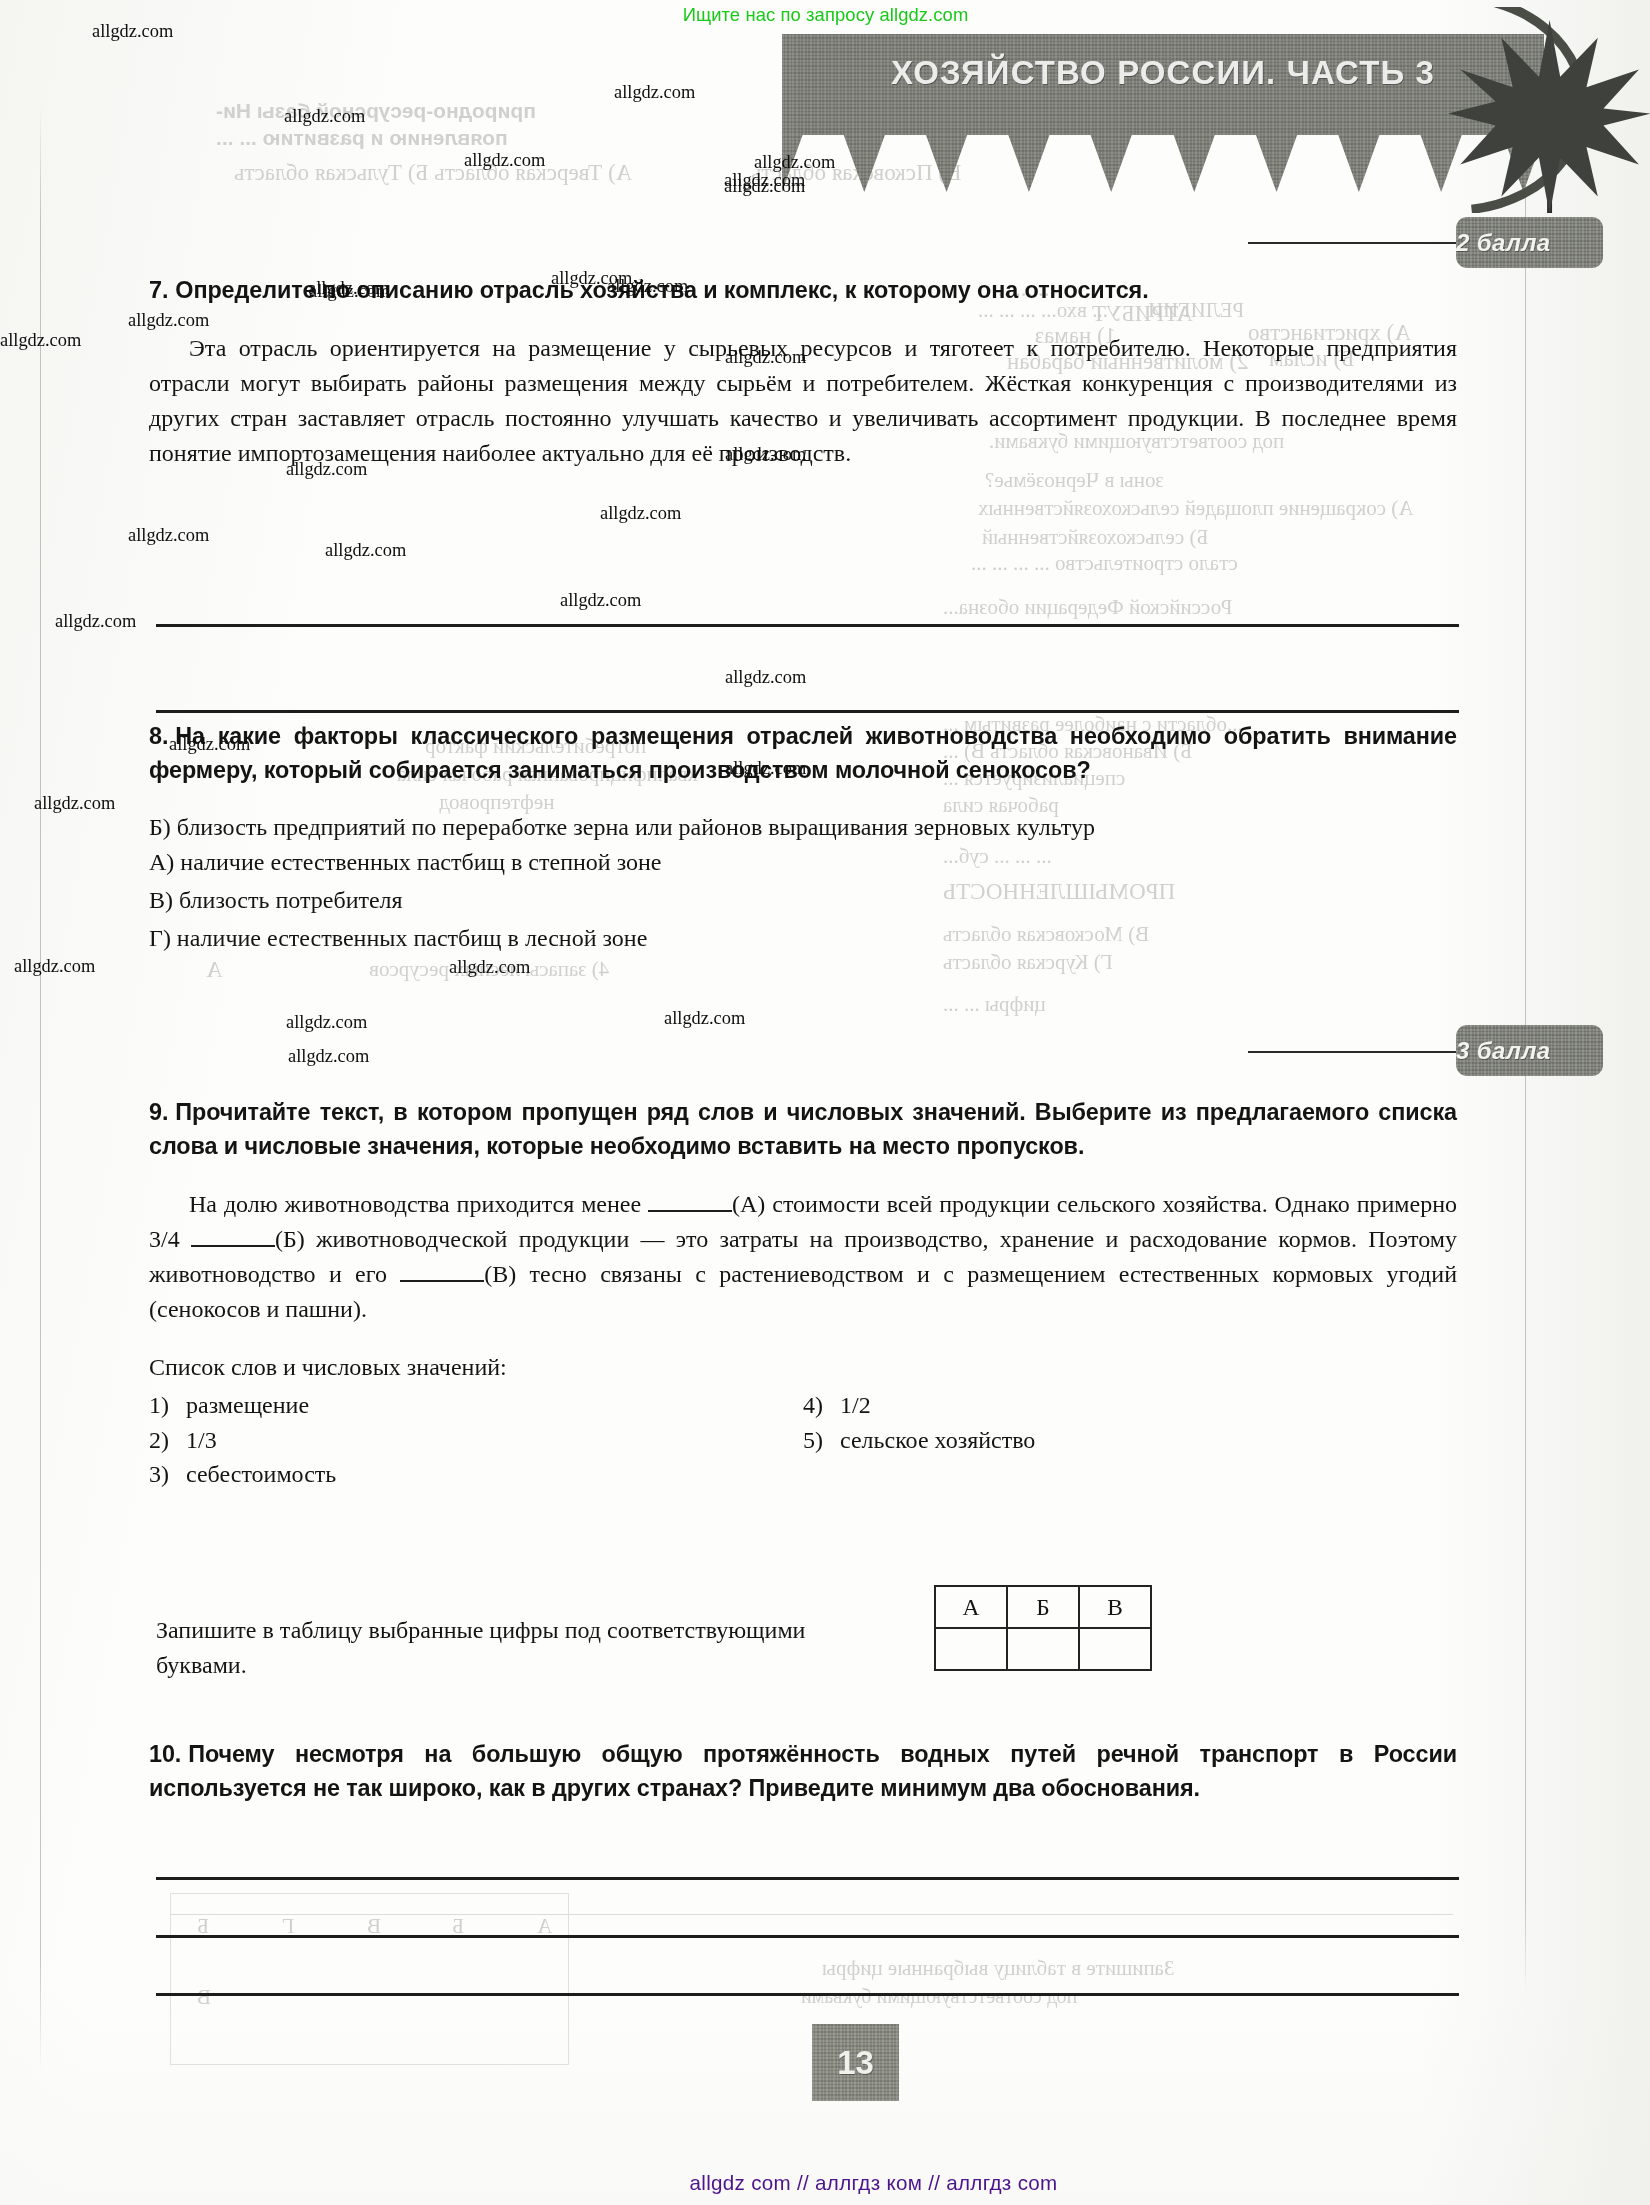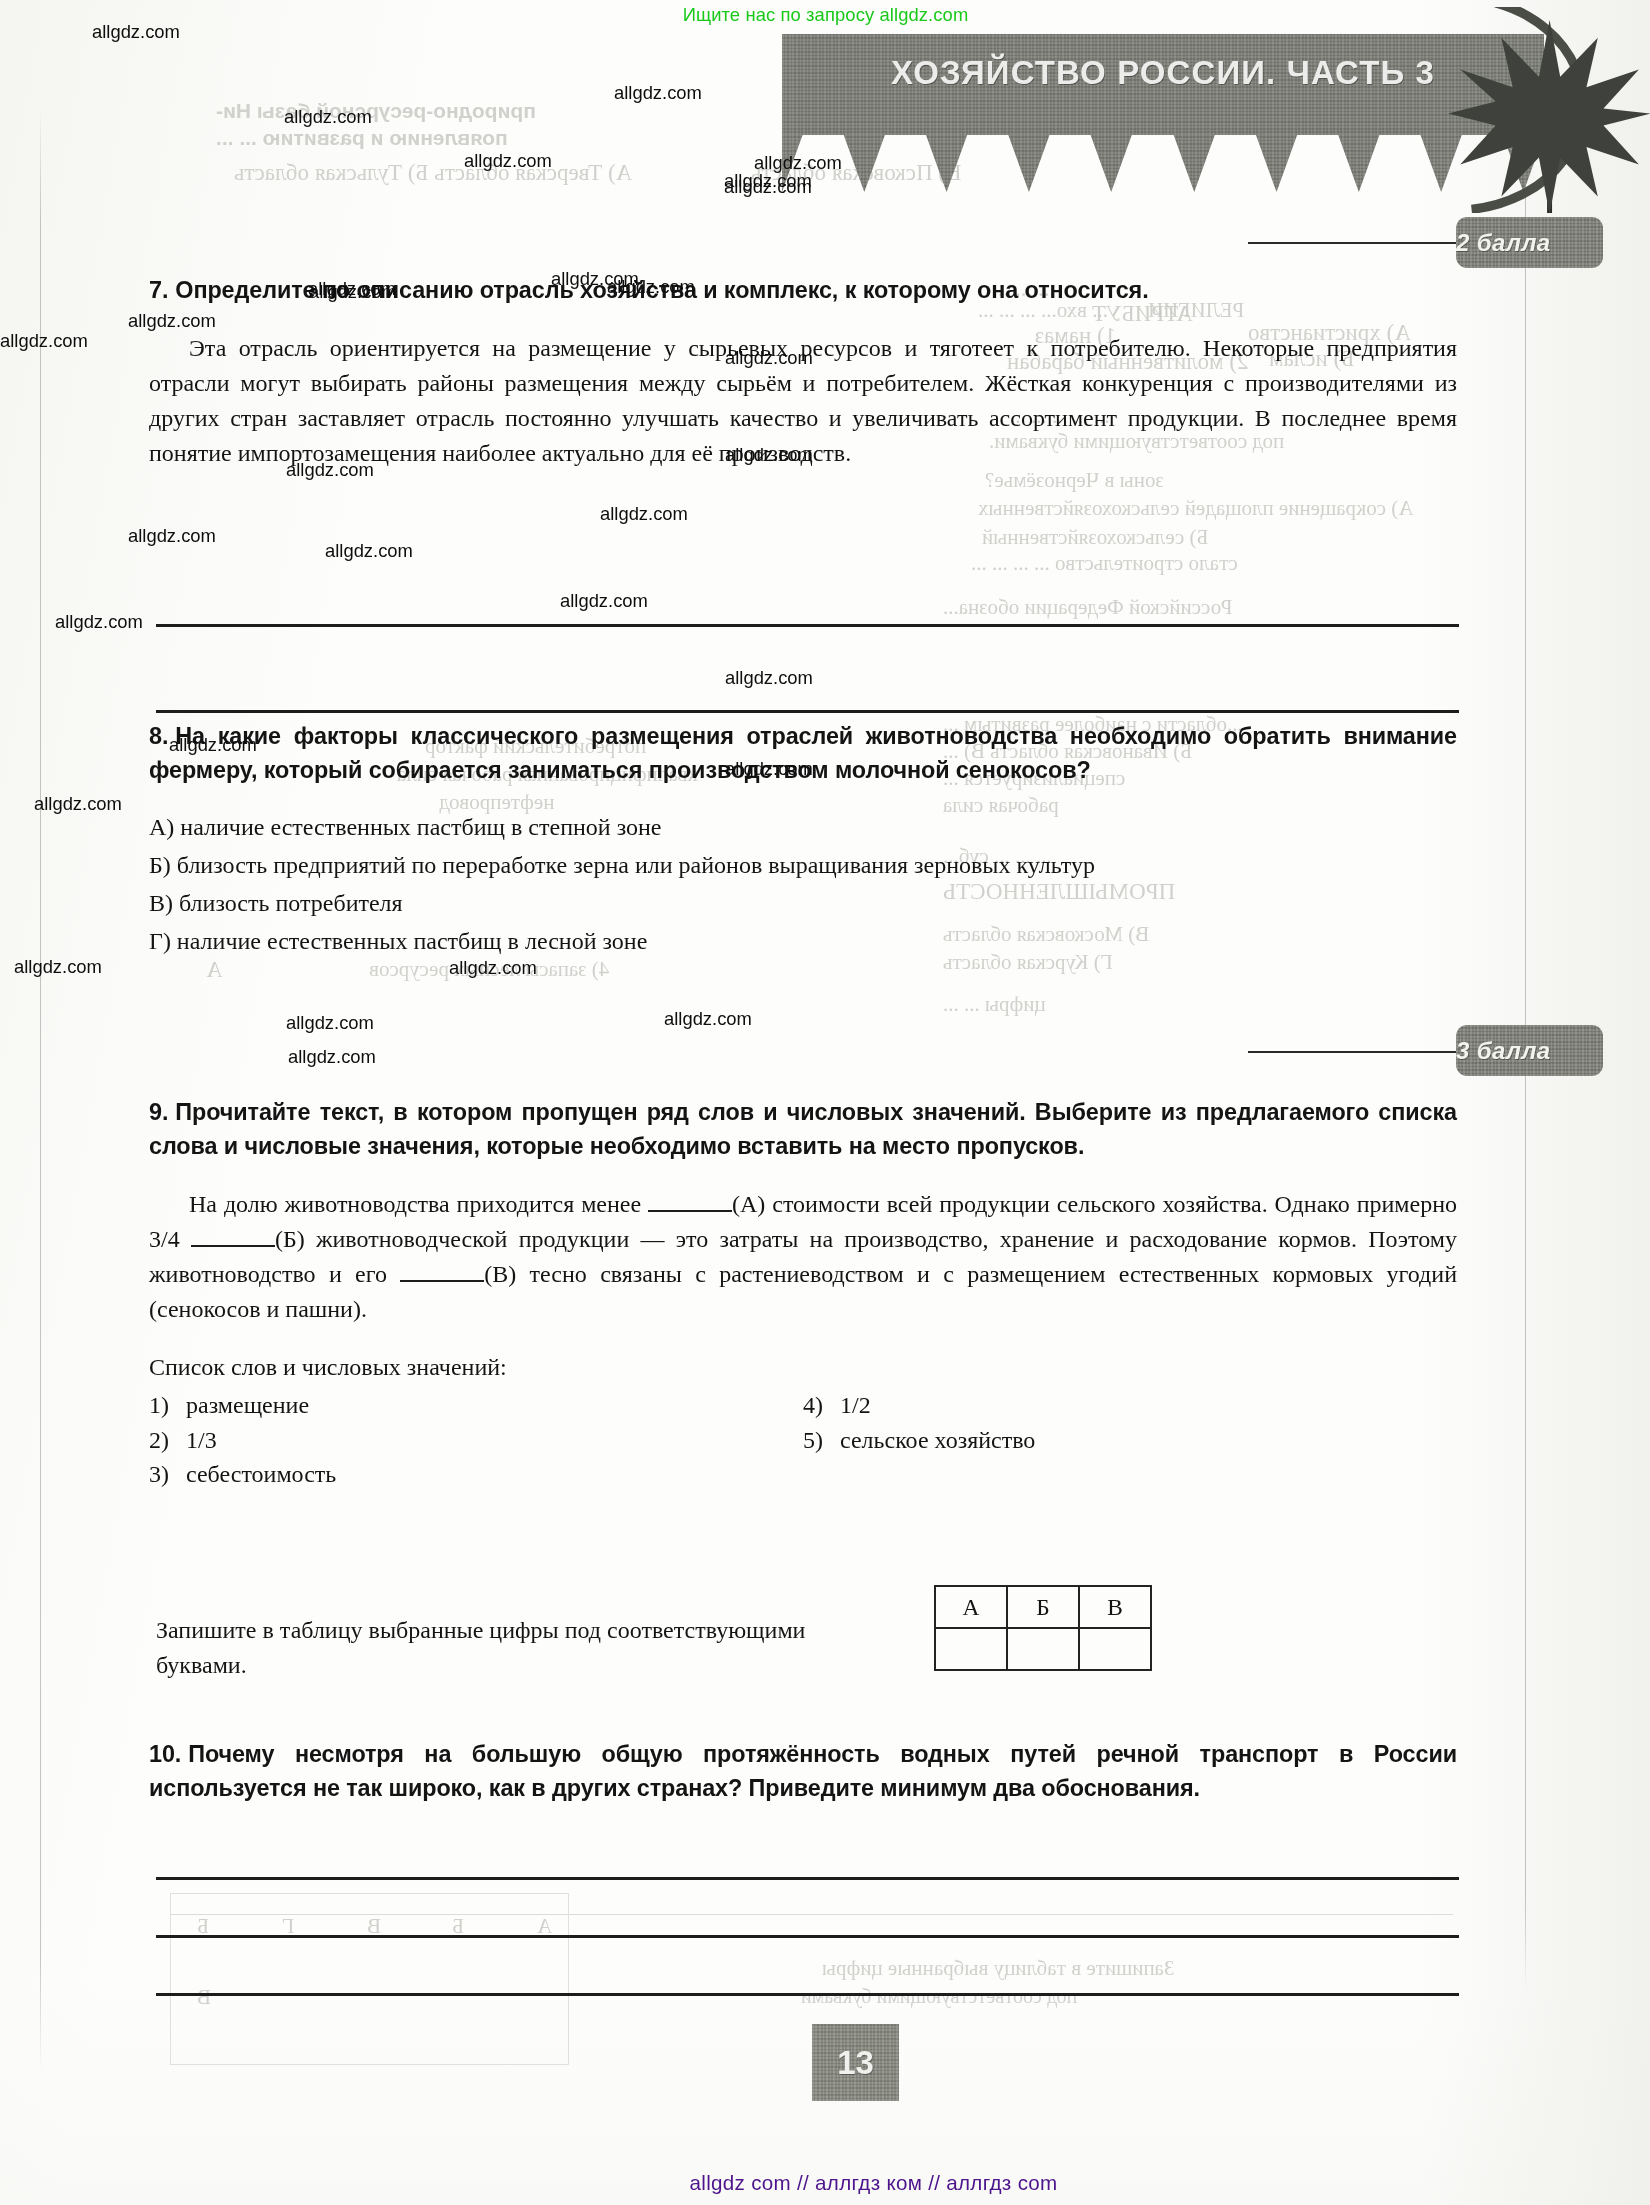--- a/index.html
+++ b/index.html
@@ -282,21 +282,21 @@
     font-family: "Liberation Sans", sans-serif;
     font-size: 20.6px;
     color: #4d148c;
     letter-spacing: 0.3px;
     padding-left: 48px;
   }
 
   
   .wm {
     position: absolute;
-    font-family: Liberation Sans, sans-serif;
+    font-family: Liberation Serif, serif;
     color: #0e0e0e;
     white-space: nowrap;
     pointer-events: none;
   }
 
   
   .ghost {
     position: absolute;
     font-family: "Liberation Serif", serif;
     color: #c9c9c5;
@@ -409,22 +409,22 @@
   </div>
 
   <div class="answer-line" style="top:624px;"></div>
   <div class="answer-line" style="top:710px;"></div>
 
   <div class="content" style="top:719px;">
     <div class="q-head">
       <span class="q-num">8.</span><span>На какие факторы классического размещения отраслей животноводства необходимо обратить внимание фермеру, который собирается заниматься производством молочной сенокосов?</span>
     </div>
     <ul class="opt-list" style="margin-top:23px;">
+      <li style="margin-top:2.8px;">Б) близость предприятий по переработке зерна или районов выращивания зерновых культур</li>
       <li>А) наличие естественных пастбищ в степной зоне</li>
-      <li style="margin-top:2.8px;">Б) близость предприятий по переработке зерна или районов выращивания зерновых культур</li>
       <li style="margin-top:2.8px;">В) близость потребителя</li>
       <li style="margin-top:2.8px;">Г) наличие естественных пастбищ в лесной зоне</li>
     </ul>
   </div>
 
   <div class="content" style="top:1095px;">
     <div class="q-head">
       <span class="q-num">9.</span><span>Прочитайте текст, в котором пропущен ряд слов и числовых значений. Выберите из предлагаемого списка слова и числовые значения, которые необходимо вставить на место пропусков.</span>
     </div>
 

